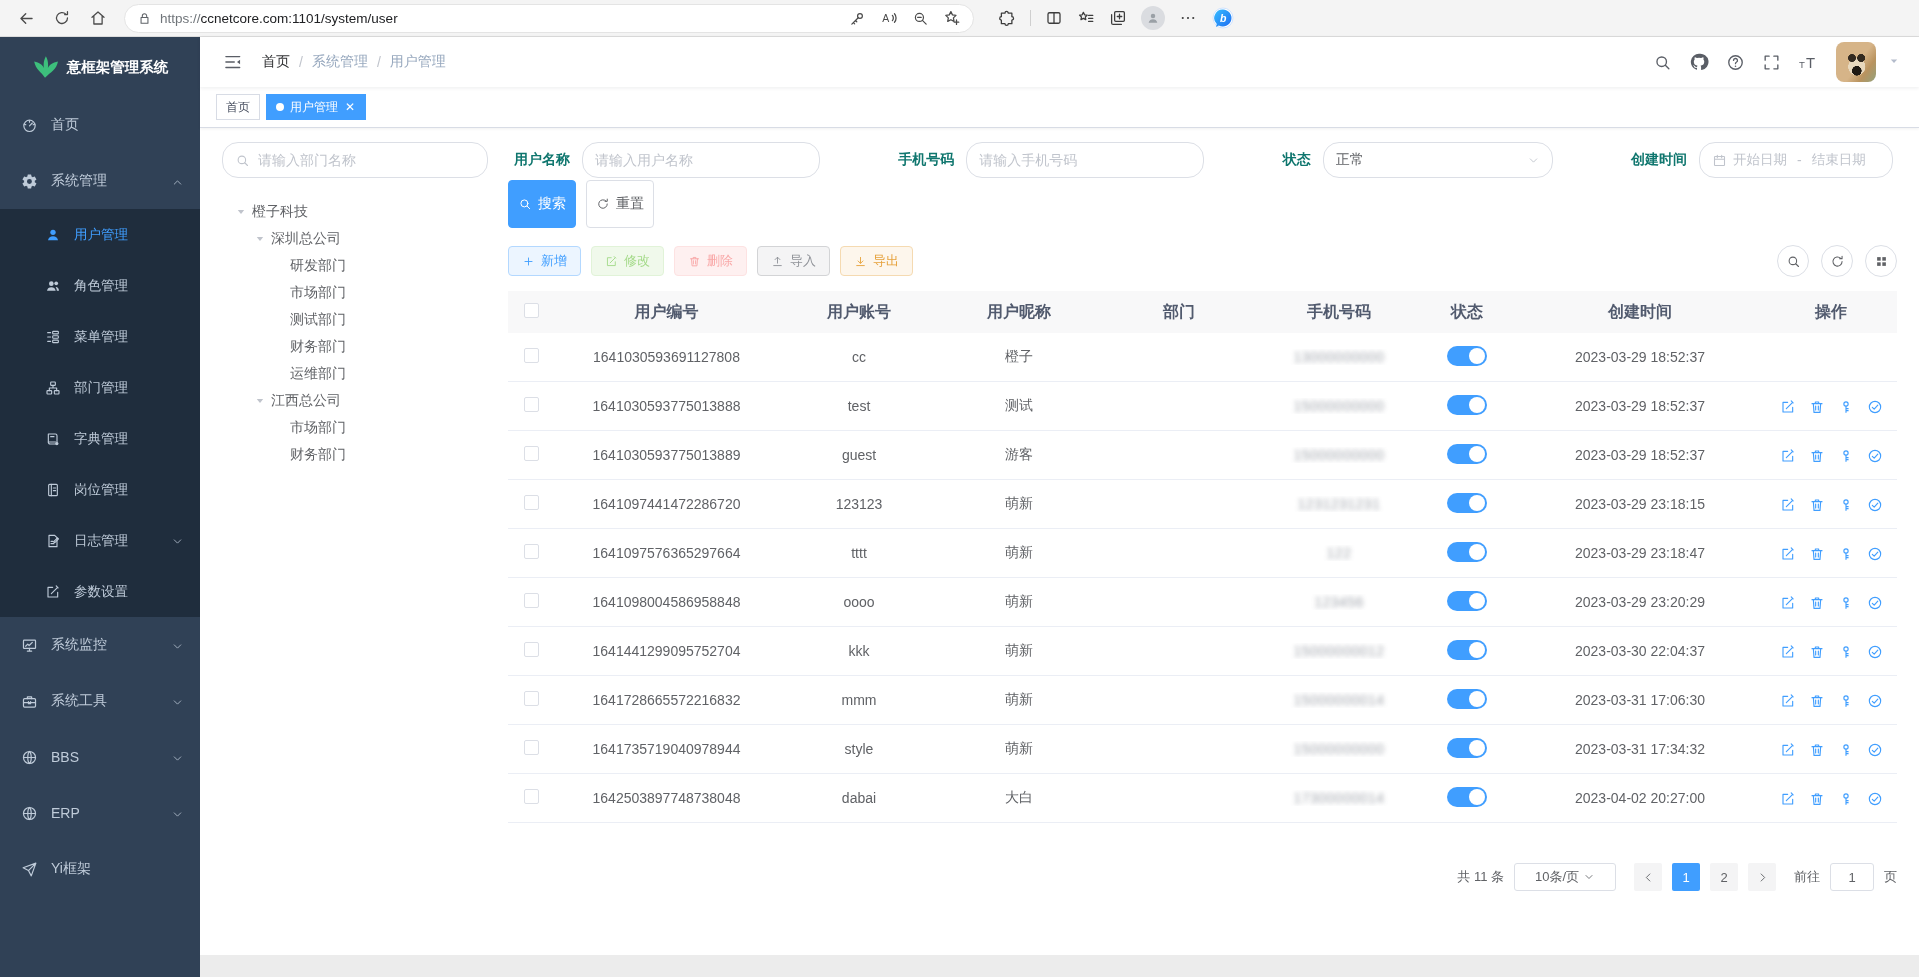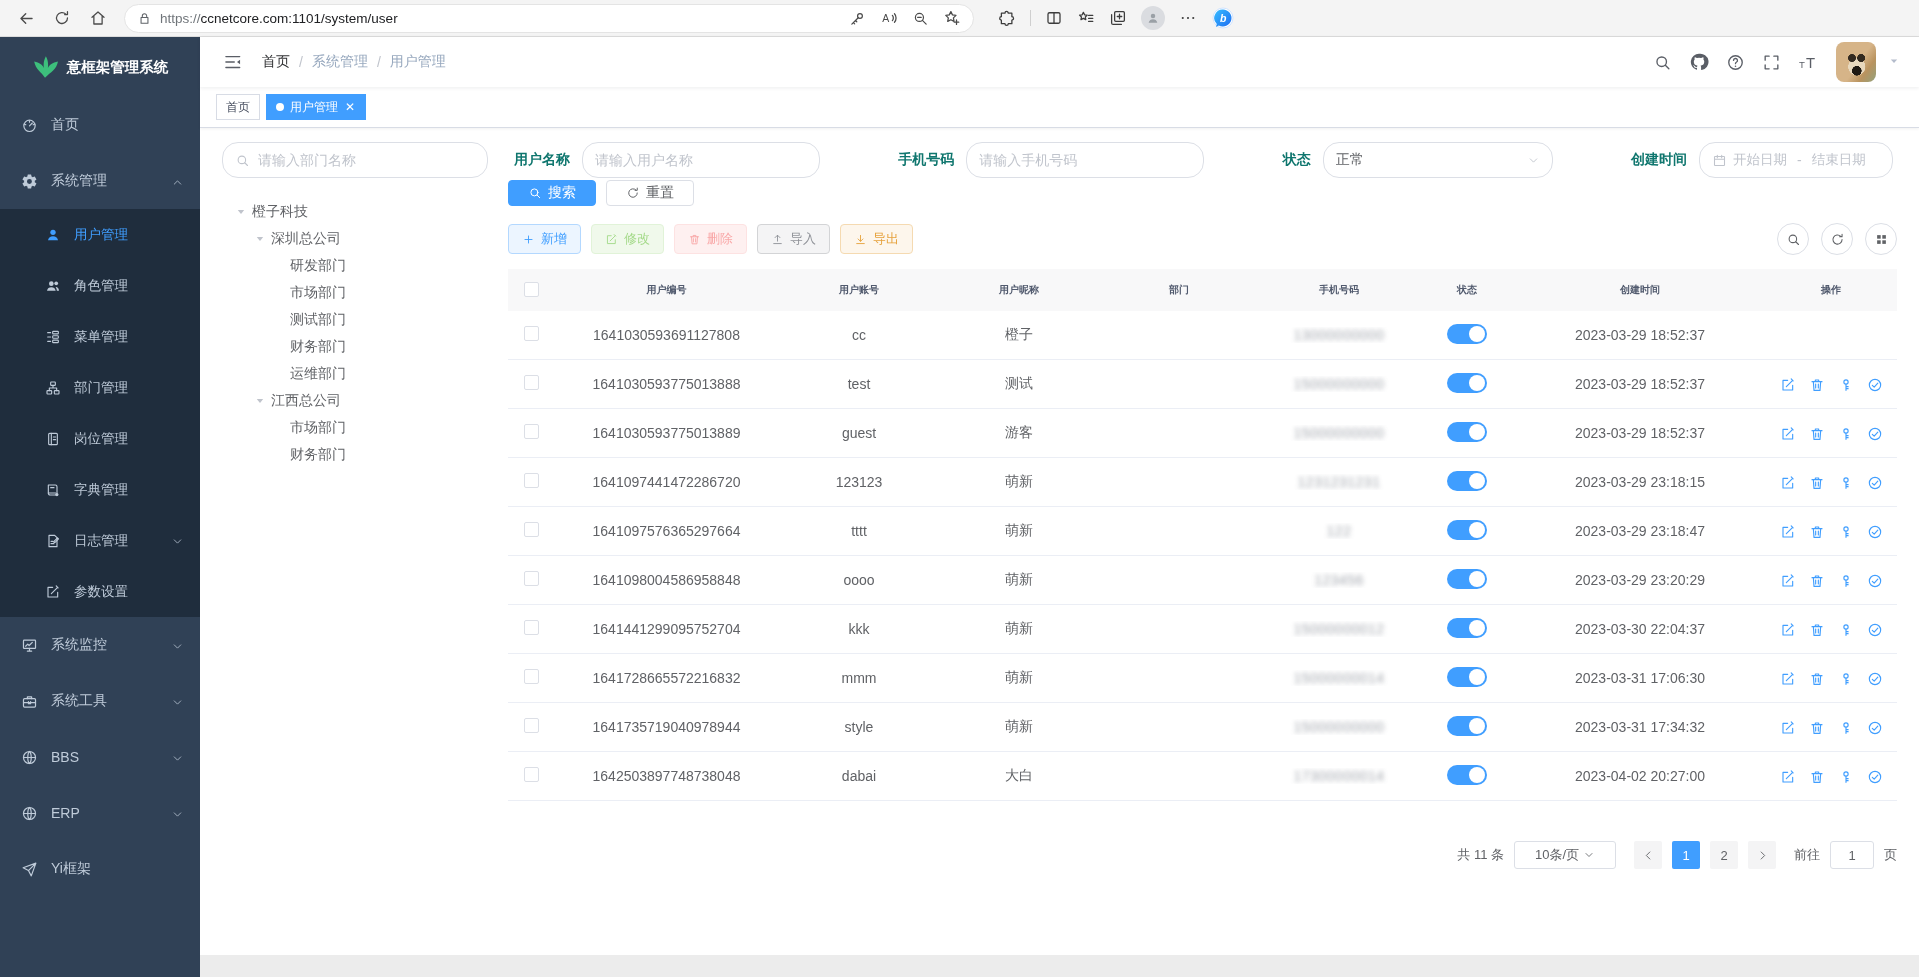--- a/index.html
+++ b/index.html
@@ -77,36 +77,36 @@
   .date-range .ph{color:#c0c4cc;font-size:13.5px;white-space:nowrap}
   .date-range .sep{color:#c0c4cc;margin:0 4px}
 
   .body-row{flex:1;display:flex;min-height:0}
   .tree-panel{width:266px;flex:none;padding:20px 0 0 6px;overflow:hidden}
   .tnode{display:flex;align-items:center;height:27px;color:#606266;cursor:pointer;gap:4px;font-size:14px}
   .tnode .tcaret{color:#c0c4cc;flex:none;display:flex}
   .tnode .tcaret.empty{width:14px}
 
   .table-area{flex:1;display:flex;flex-direction:column;margin-left:20px;min-width:0}
-  .btn{height:26px;border-radius:4px;border:1px solid #dcdfe6;background:#fff;color:#606266;font-size:14px;display:inline-flex;align-items:center;gap:6px;padding:0 19px;cursor:pointer;font-family:inherit}
+  .btn{height:48px;border-radius:4px;border:1px solid #dcdfe6;background:#fff;color:#606266;font-size:14px;display:inline-flex;align-items:center;gap:6px;padding:0 9px;cursor:pointer;font-family:inherit}
   .btn-primary{background:#409eff;border-color:#409eff;color:#fff}
   .search-row{display:flex;gap:10px;flex:none;margin-top:2px}
   .toolbar{display:flex;align-items:center;gap:10px;margin-top:17px;flex:none}
   .tbtn{height:30px;padding:0 13px;font-size:13px;border-radius:4px;display:inline-flex;align-items:center;gap:6px;cursor:pointer;border:1px solid}
   .tbtn.primary{color:#409eff;background:#ecf5ff;border-color:#b3d8ff}
   .tbtn.success{color:#a4da89;background:#f0f9eb;border-color:#e1f3d8;cursor:not-allowed}
   .tbtn.danger{color:#f9a7a7;background:#fef0f0;border-color:#fde2e2;cursor:not-allowed}
   .tbtn.info{color:#909399;background:#f4f4f5;border-color:#d3d4d6}
   .tbtn.warning{color:#e6a23c;background:#fdf6ec;border-color:#f5dab1}
   .tool-right{margin-left:auto;display:flex;gap:12px}
   .circ{width:32px;height:32px;border-radius:50%;border:1px solid #dcdfe6;background:#fff;color:#606266;display:flex;align-items:center;justify-content:center;cursor:pointer}
 
   .utable{margin-top:14px;flex:none}
   .trow{display:grid;grid-template-columns:46px 225px 160px 160px 160px 160px 96px 250px 1fr;align-items:center}
-  .thead{background:#f8f8f9;height:42px;color:#515a6e;font-weight:bold;font-size:10px}
+  .thead{background:#f8f8f9;height:42px;color:#515a6e;font-weight:bold;font-size:16px}
   .cell{text-align:center;overflow:hidden;white-space:nowrap}
   .drow{height:49px;border-bottom:1px solid #ebeef5;color:#606266;font-size:14px;background:#fff}
   .cbx{width:15px;height:15px;border:1px solid #dcdfe6;border-radius:2px;background:#fff;display:inline-block;cursor:pointer}
   .blurred{filter:blur(2.4px);color:#8f949d;opacity:.85;letter-spacing:.5px}
   .toggle{width:40px;height:20px;border-radius:10px;background:#409eff;display:inline-block;position:relative;cursor:pointer}
   .toggle::after{content:"";position:absolute;right:2px;top:2px;width:16px;height:16px;border-radius:50%;background:#fff}
   .acts{display:inline-flex;gap:13px;color:#409eff}
   .acts i{cursor:pointer}
 
   .pagination{display:flex;align-items:center;justify-content:flex-end;gap:10px;margin-top:40px;color:#606266;font-size:13px;flex:none}
@@ -289,32 +289,32 @@
             <svg class="ic" style="width:16px;height:16px" viewBox="0 0 24 24">
               <rect class="s" x="8.5" y="3" width="7" height="5" rx="1"></rect>
               <rect class="s" x="3" y="16" width="7" height="5" rx="1"></rect>
               <rect class="s" x="14" y="16" width="7" height="5" rx="1"></rect>
               <path class="s" d="M12 8v4M6.5 16v-4h11v4"></path>
             </svg>
             <span class="lbl">部门管理</span>
           </div>
           <div class="menu-item">
             <svg class="ic" style="width:16px;height:16px" viewBox="0 0 24 24">
-              <rect class="s" x="5.5" y="3.5" width="13" height="17" rx="1.5"></rect>
-              <path class="s" d="M9.5 3.5v17M12.5 9H16M12.5 13H16"></path>
-            </svg>
-            <span class="lbl">岗位管理</span>
-          </div>
-          <div class="menu-item">
-            <svg class="ic" style="width:16px;height:16px" viewBox="0 0 24 24">
               <path class="s" d="M5 4.5h10.5A2.5 2.5 0 0 1 18 7v12.5H7.5A2.5 2.5 0 0 1 5 17z"></path>
               <path class="s" d="M5 16.5h11M8.5 8.5h5"></path>
               <circle class="f" cx="17.8" cy="18.8" r="2.4"></circle>
             </svg>
             <span class="lbl">字典管理</span>
+          </div>
+          <div class="menu-item">
+            <svg class="ic" style="width:16px;height:16px" viewBox="0 0 24 24">
+              <rect class="s" x="5.5" y="3.5" width="13" height="17" rx="1.5"></rect>
+              <path class="s" d="M9.5 3.5v17M12.5 9H16M12.5 13H16"></path>
+            </svg>
+            <span class="lbl">岗位管理</span>
           </div>
           <div class="menu-item">
             <svg class="ic" style="width:16px;height:16px" viewBox="0 0 24 24">
               <path class="s" d="M6 3.5h8.5L18 7v13.5H6z"></path>
               <path class="s" d="M9 12.5h3M9 16h4.5M13.5 12.5l5.2-5.2 1.6 1.6-5.2 5.2h-1.6z"></path>
             </svg>
             <span class="lbl">日志管理</span>
             <span class="chev"><svg class="ic" style="width:13px;height:13px" viewBox="0 0 24 24">
                 <path class="s" d="M6 9l6 6 6-6"></path>
               </svg></span>

